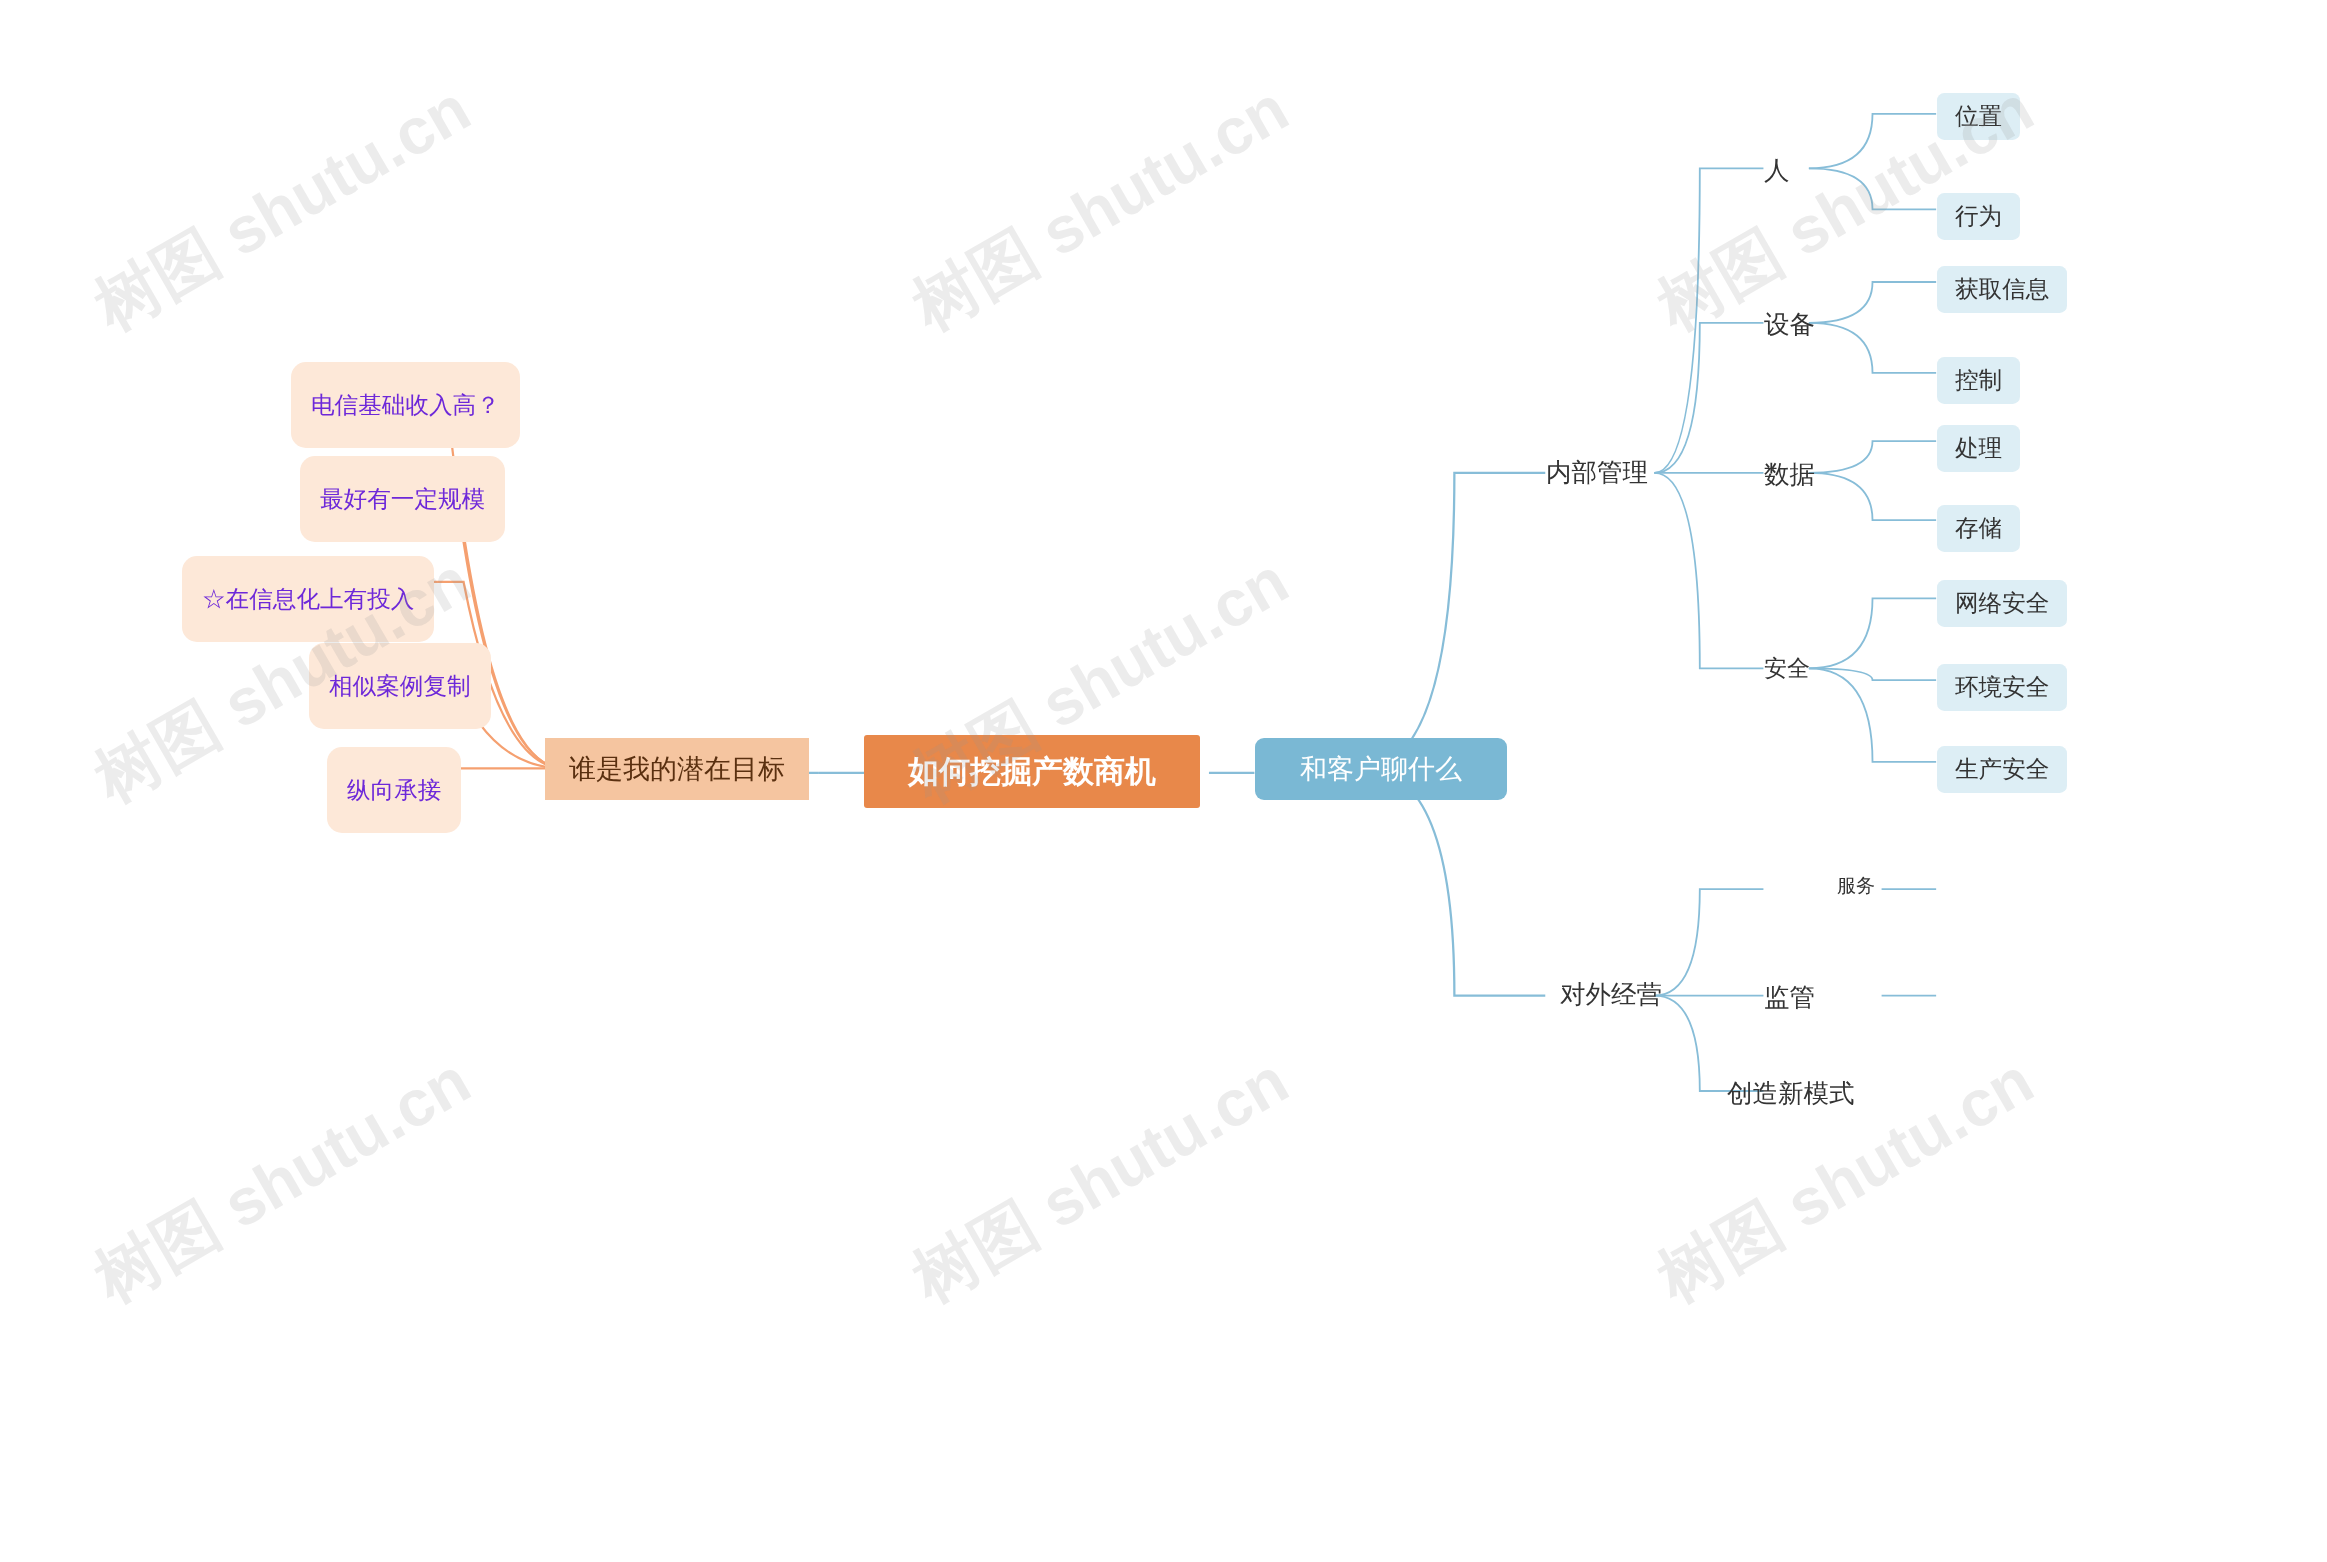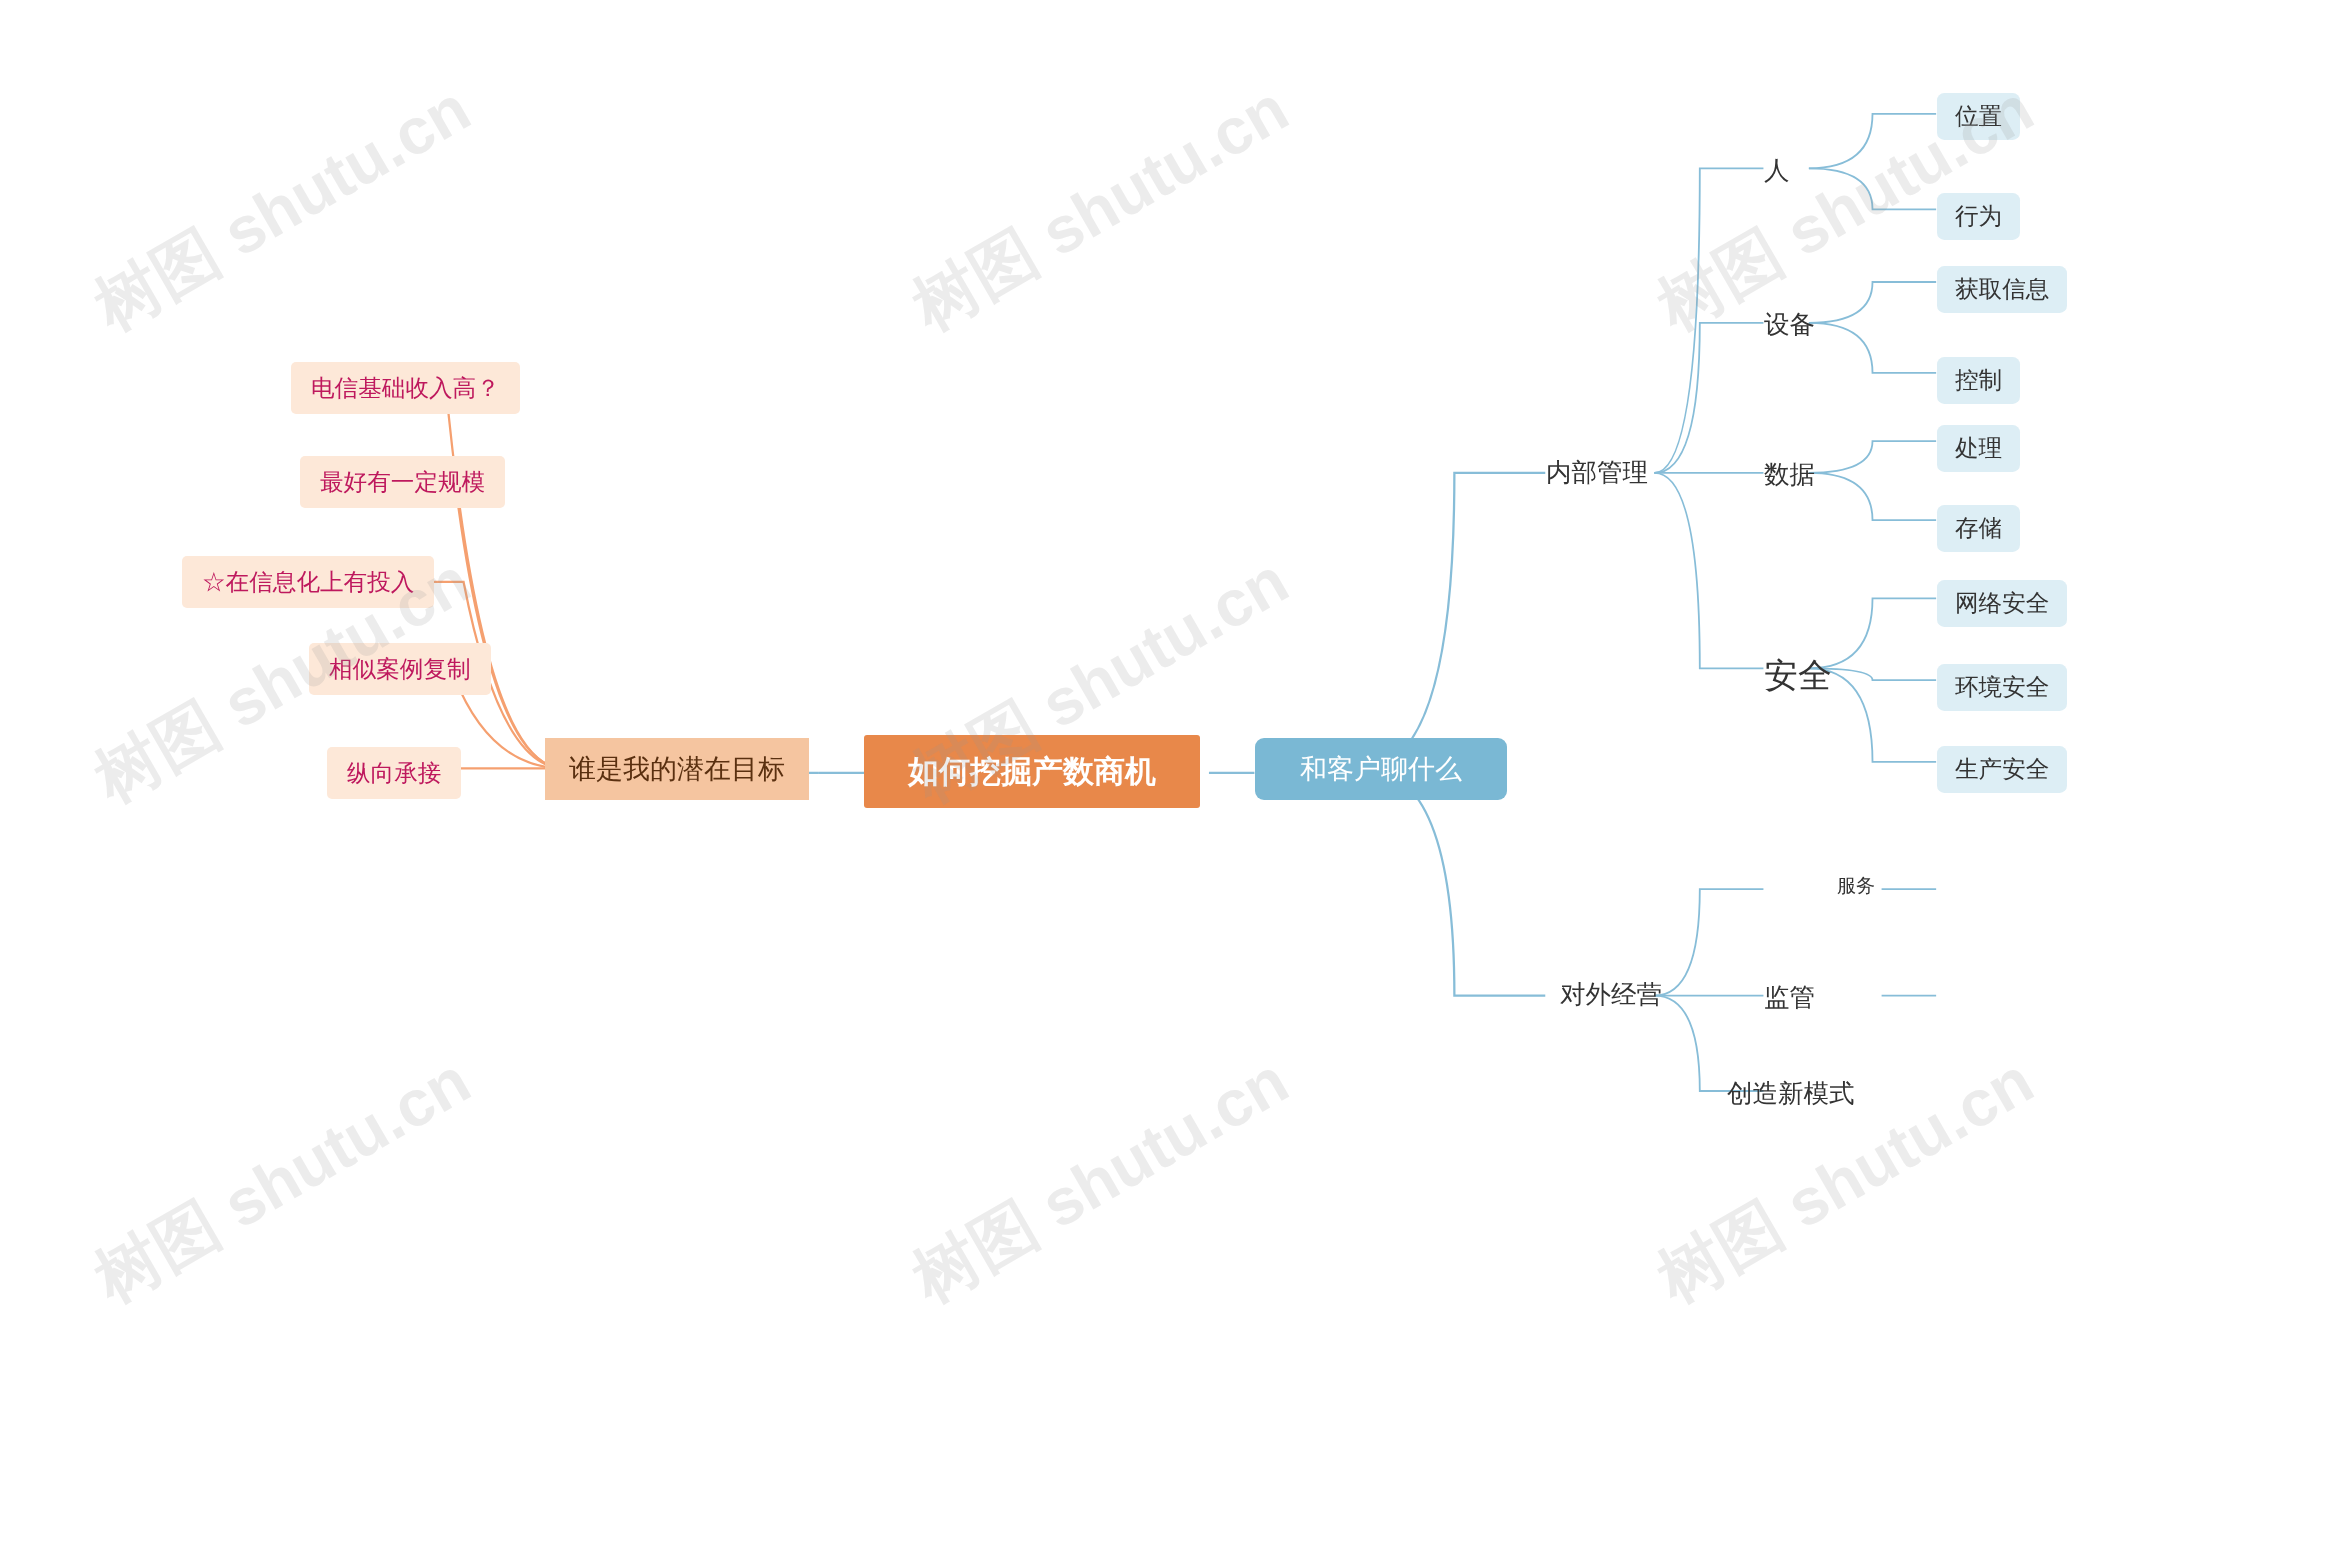--- a/index.html
+++ b/index.html
@@ -65,23 +65,23 @@
     .node-right-main {
       background: #7ab8d4;
       color: #fff;
       border-radius: 9px;
       padding: 12.7px 25.5px;
       font-size: 27px;
     }
 
     .node-left-branch {
       background: #fde8d8;
-      color: #be185d;
-      border-radius: 5px;
-      padding: 10px 20px;
+      color: #6d28d9;
+      border-radius: 15px;
+      padding: 27px 20px;
       font-size: 23.6px;
       border: none;
     }
 
     .node-right-mid {
       background: transparent;
       color: #333;
       font-size: 23.6px;
     }
 
@@ -189,21 +189,21 @@
 
 <div class="node node-right-mid" style="left:1764px; top:153px; font-size:25.5px;">
   <span>人</span>
 </div>
 <div class="node node-right-mid" style="left:1764px; top:307px; font-size:25.5px;">
   <span>设备</span>
 </div>
 <div class="node node-right-mid" style="left:1764px; top:457px; font-size:25.5px;">
   <span>数据</span>
 </div>
-<div class="node node-right-mid" style="left:1764px; top:653px; font-size:34px;">
+<div class="node node-right-mid" style="left:1764px; top:653px; font-size:23px;">
   <span>安全</span>
 </div>
 
 <div class="node node-right-mid" style="left:1837px; top:873px; font-size:19px;justify-content:center;">
   <span>服务</span>
 </div>
 <div class="node node-right-mid" style="left:1764px; top:980px; font-size:25.5px;">
   <span>监管</span>
 </div>
 <div class="node node-right-mid" style="left:1727px; top:1076px; font-size:25.5px;">

